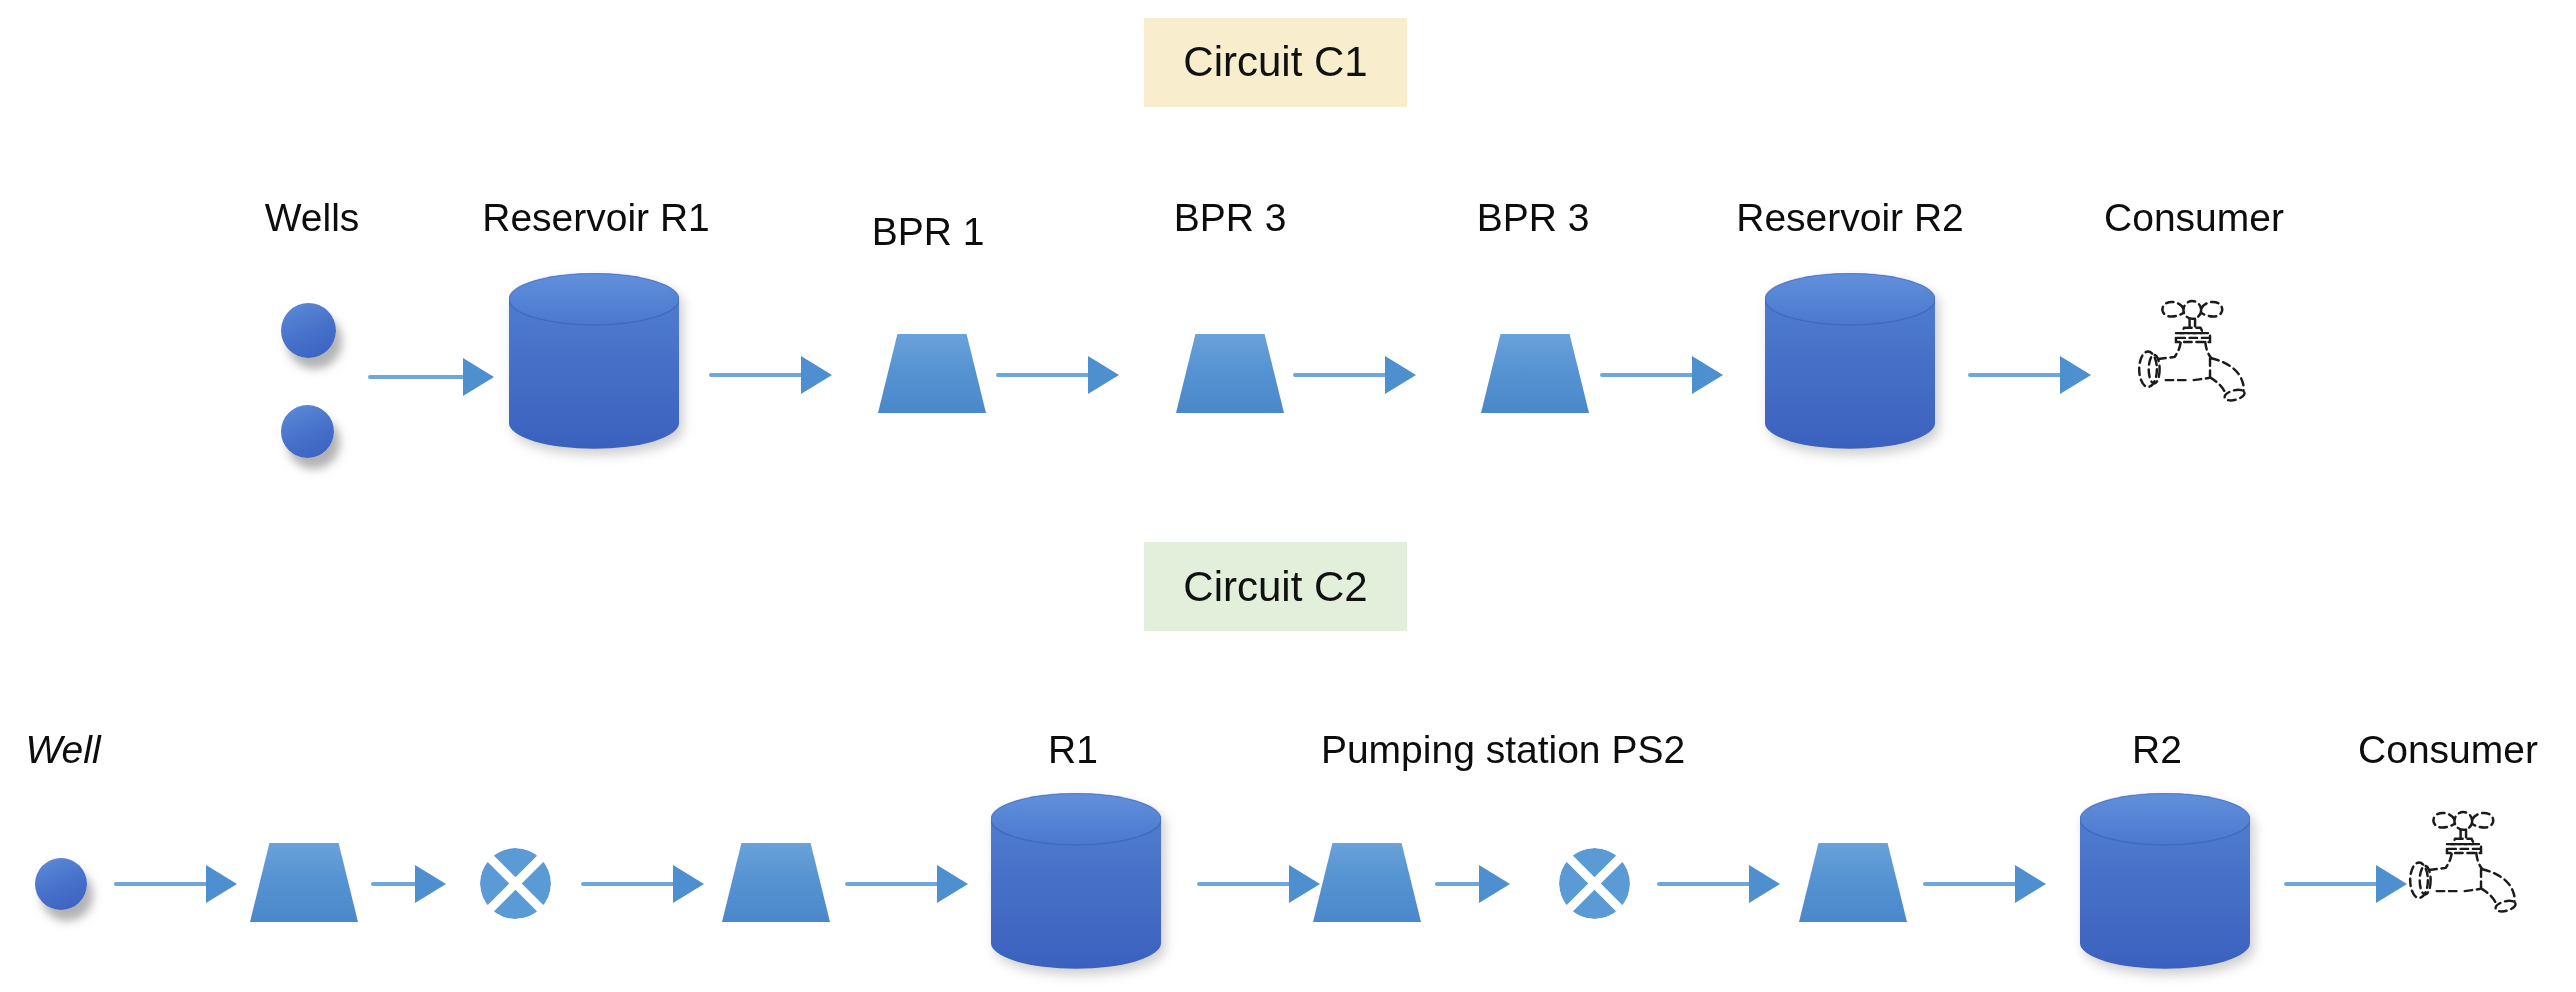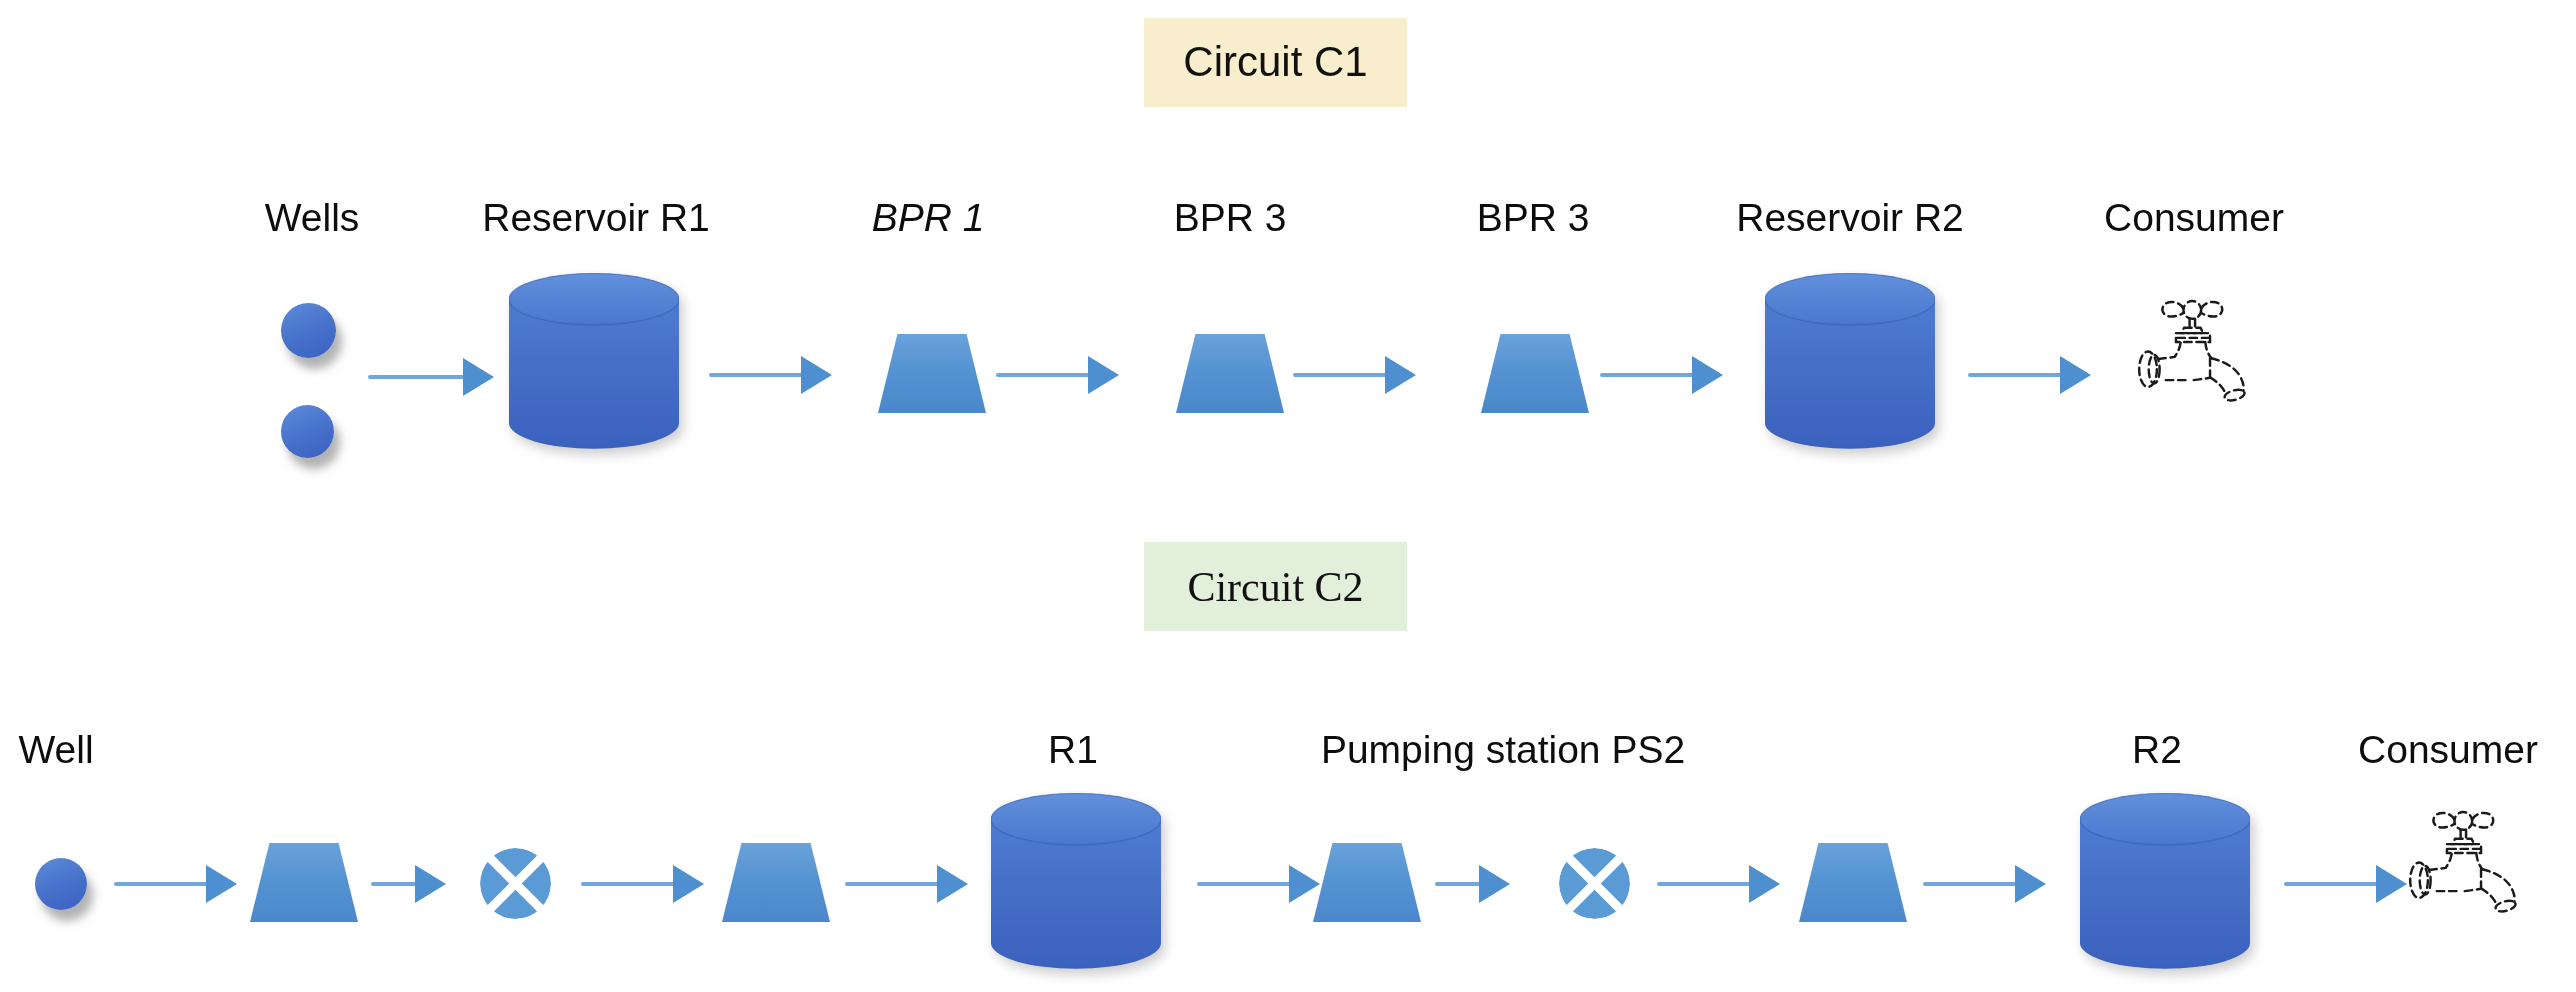--- a/index.html
+++ b/index.html
@@ -58,21 +58,21 @@
 </svg>
 
 <div id="canvas">
 
   <div class="title" style="left: 1144px; top: 17.7px; background: rgb(248, 237, 204);">
     <span>Circuit C1</span>
   </div>
 
   <div class="lbl" style="left:312px;top:218px;">Wells</div>
   <div class="lbl" style="left:596px;top:218px;">Reservoir R1</div>
-  <div class="lbl" style="left:928px;top:218px;font-style:italic;">BPR 1</div>
+  <div class="lbl" style="left:928px;top:232px;">BPR 1</div>
   <div class="lbl" style="left:1230px;top:218px;">BPR 3</div>
   <div class="lbl" style="left:1533px;top:218px;">BPR 3</div>
   <div class="lbl" style="left:1850px;top:218px;">Reservoir R2</div>
   <div class="lbl" style="left:2194px;top:218px;">Consumer</div>
 
   <div class="well" style="left:281px;top:303px;width:55px;height:55px;"></div>
   <div class="well" style="left:281px;top:405px;width:53px;height:53px;"></div>
 
   <div class="arrow" style="left:368px;top:356px;width:126px;">
       <div class="shaft"></div>
@@ -134,25 +134,25 @@
       <path d="M112,90 C130,94 148,104 155,118 C159,126 160,133 159,138"></path>
       <path d="M110,90 L110,118"></path>
       <path d="M110,118 C120,124 128,131 132,140"></path>
       <path d="M45,122 L78,122 M86,122 L108,119"></path>
       <ellipse cx="19" cy="106" rx="13" ry="26"></ellipse>
       <ellipse cx="28" cy="106" rx="8" ry="21"></ellipse>
       <ellipse cx="146" cy="144" rx="15" ry="7" transform="rotate(-15 146 144)"></ellipse>
     </g>
   </svg>
 
-  <div class="title" style="left: 1144px; top: 542px; background: rgb(226, 239, 218); font-family: Liberation Serif, serif;">
+  <div class="title" style="left: 1144px; top: 542px; background: rgb(226, 239, 218);">
     <span>Circuit C2</span>
   </div>
 
-  <div class="lbl" style="left:56px;top:750px;">Well</div>
+  <div class="lbl" style="left:63px;top:750px;font-style:italic;">Well</div>
   <div class="lbl" style="left:1073px;top:750px;">R1</div>
   <div class="lbl" style="left:1503px;top:750px;">Pumping station PS2</div>
   <div class="lbl" style="left:2157px;top:750px;">R2</div>
   <div class="lbl" style="left:2448px;top:750px;">Consumer</div>
 
   <div class="well" style="left:35px;top:858px;width:52px;height:52px;"></div>
 
   <div class="arrow" style="left:114px;top:863px;width:123px;">
       <div class="shaft"></div>
       <div class="head"></div>

